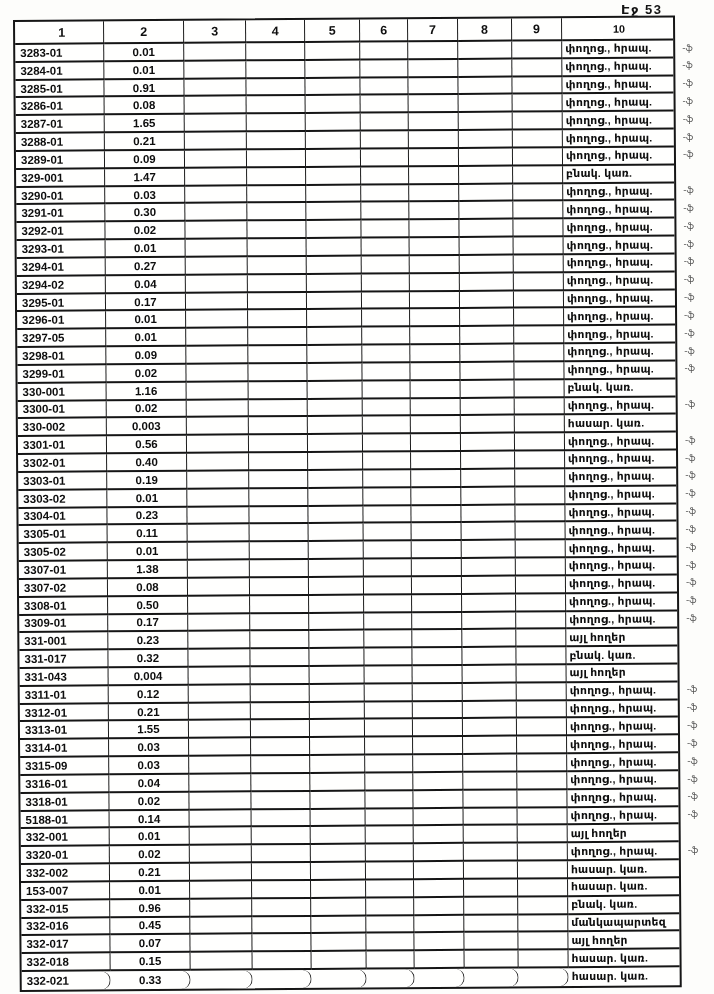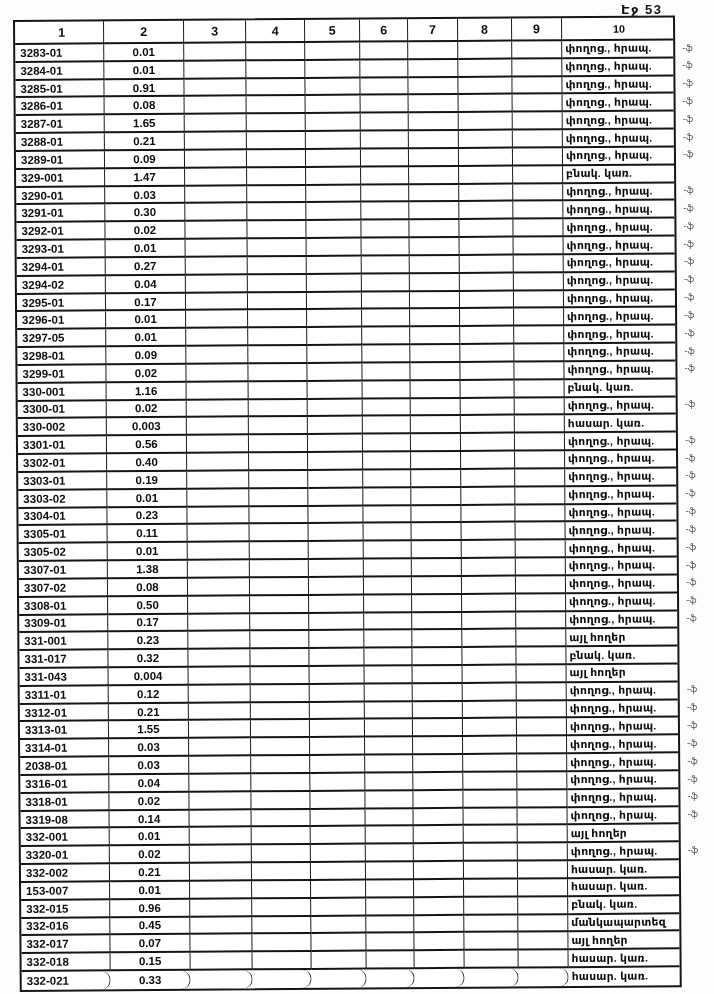--- a/index.html
+++ b/index.html
@@ -575,21 +575,21 @@
           <div class="cell c3"></div>
           <div class="cell c4"></div>
           <div class="cell c5"></div>
           <div class="cell c6"></div>
           <div class="cell c7"></div>
           <div class="cell c8"></div>
           <div class="cell c9"></div>
           <div class="cell c10">փողոց., հրապ.</div>
         </div>
         <div class="row">
-          <div class="cell c1">2038-01</div>
+          <div class="cell c1">3315-09</div>
           <div class="cell c2">0.03</div>
           <div class="cell c3"></div>
           <div class="cell c4"></div>
           <div class="cell c5"></div>
           <div class="cell c6"></div>
           <div class="cell c7"></div>
           <div class="cell c8"></div>
           <div class="cell c9"></div>
           <div class="cell c10">փողոց., հրապ.</div>
         </div>
@@ -611,21 +611,21 @@
           <div class="cell c3"></div>
           <div class="cell c4"></div>
           <div class="cell c5"></div>
           <div class="cell c6"></div>
           <div class="cell c7"></div>
           <div class="cell c8"></div>
           <div class="cell c9"></div>
           <div class="cell c10">փողոց., հրապ.</div>
         </div>
         <div class="row">
-          <div class="cell c1">3319-08</div>
+          <div class="cell c1">5188-01</div>
           <div class="cell c2">0.14</div>
           <div class="cell c3"></div>
           <div class="cell c4"></div>
           <div class="cell c5"></div>
           <div class="cell c6"></div>
           <div class="cell c7"></div>
           <div class="cell c8"></div>
           <div class="cell c9"></div>
           <div class="cell c10">փողոց., հրապ.</div>
         </div>

